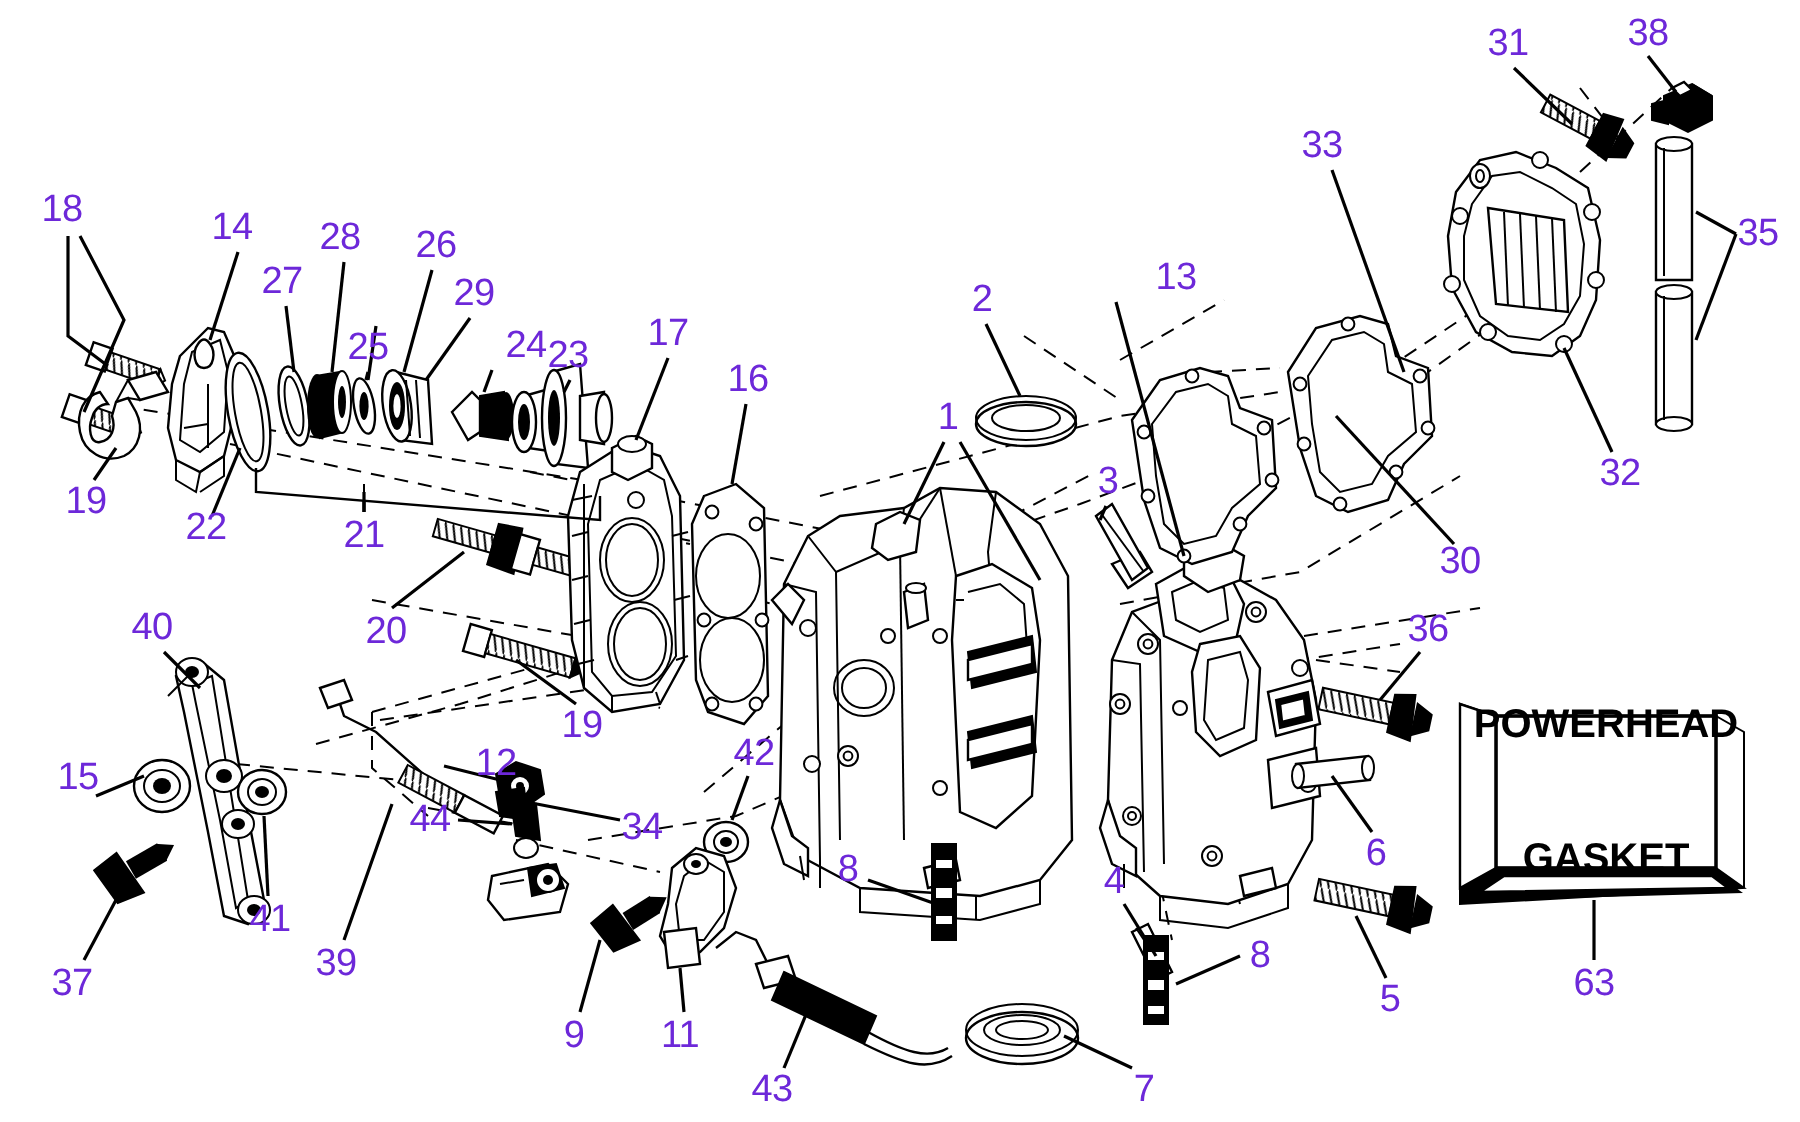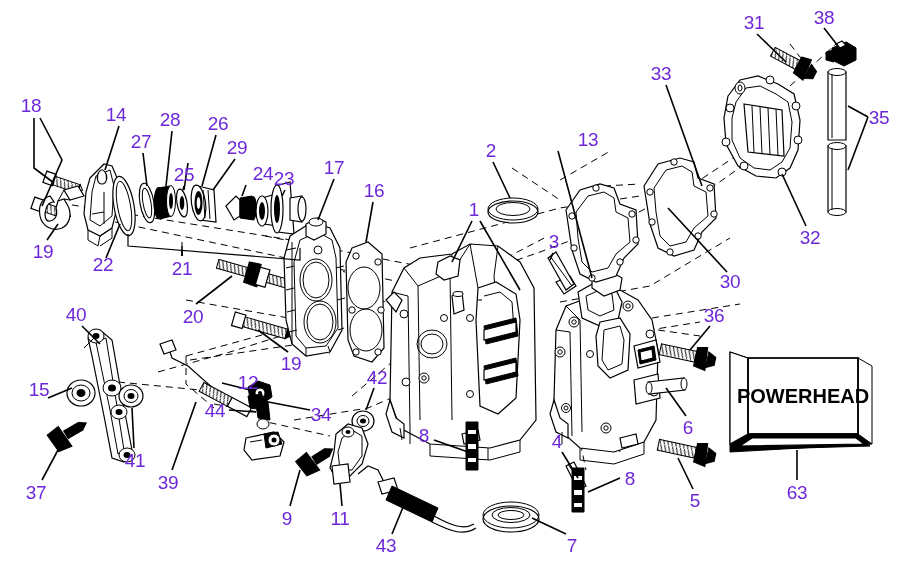--- a/index.html
+++ b/index.html
@@ -711,15 +711,16 @@
       <div class="callout" style="left: 76px; top: 314px;">40</div>
       <div class="callout" style="left: 135px; top: 460px;">41</div>
       <div class="callout" style="left: 377px; top: 377px;">42</div>
       <div class="callout" style="left: 386px; top: 545px;">43</div>
       <div class="callout" style="left: 215px; top: 410px;">44</div>
       <div class="callout" style="left: 797px; top: 492px;">63</div>
     </div>
 
   <div class="gasket-box-text" style="left:803px; top:396px;">
     <div>POWERHEAD</div>
+    <div>GASKET</div>
   </div>
 
 </div>
 
 </body></html>

